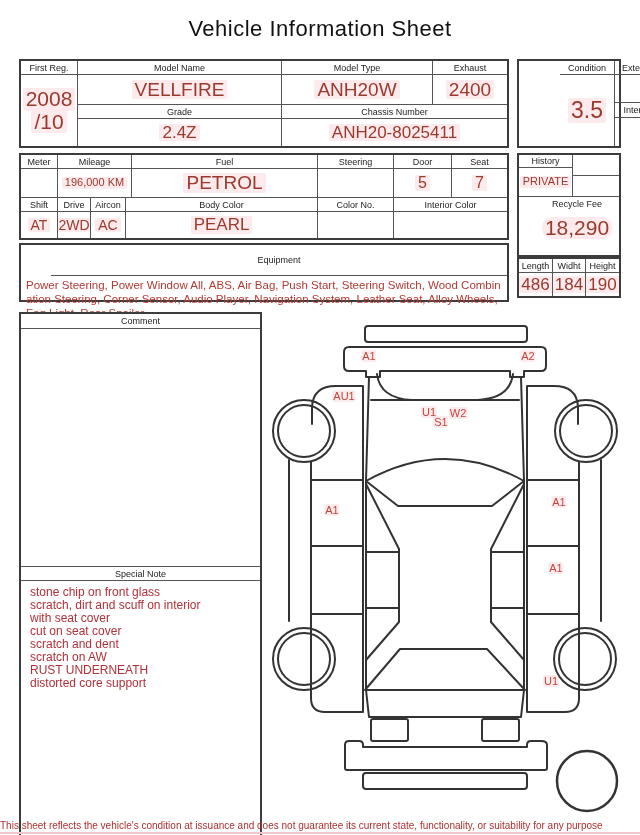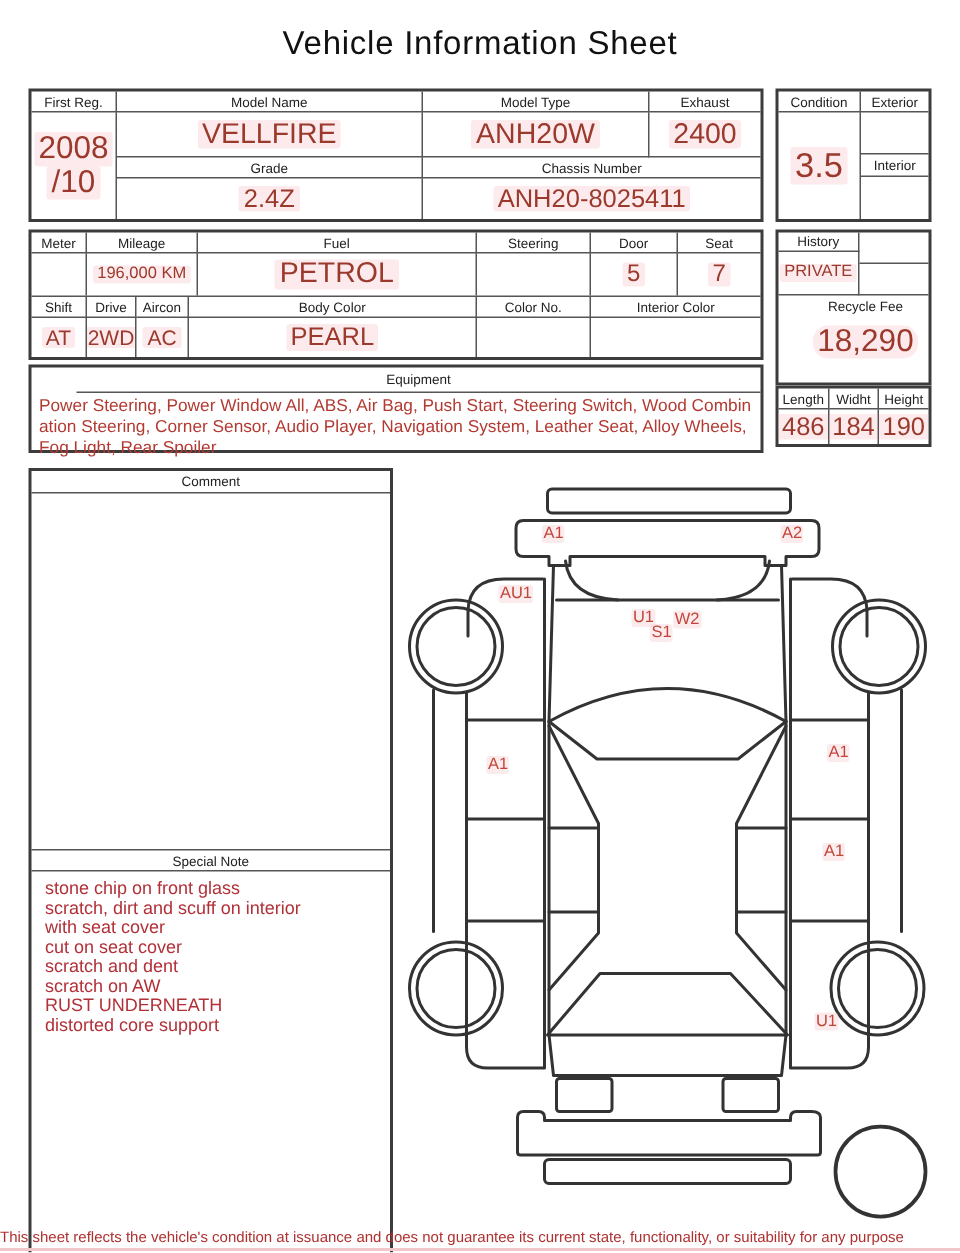--- a/index.html
+++ b/index.html
@@ -76,21 +76,21 @@
     <div class="cell hdr nr" style="grid-area:3/3/4/5;">Chassis Number</div>
     <div class="cell nb" style="grid-area:4/2;">
         <span class="rv v17">2.4Z</span>
       </div>
     <div class="cell nb nr" style="grid-area:4/3/5/5;">
         <span class="rv v17">ANH20-8025411</span>
       </div>
   </div>
 
   <div class="box grid" style="left:517px; top:59px; width:104px; height:89px;
-              grid-template-columns:55px 45px; grid-template-rows:14px 28px 15px 28px;">
+              grid-template-columns:55px 45px; grid-template-rows:14px 28px 15px 28px;padding-left:41px;">
     <div class="cell hdr" style="grid-area:1/1;">Condition</div>
     <div class="cell hdr nr" style="grid-area:1/2;">Exterior</div>
     <div class="cell nb" style="grid-area:2/1/5/2;">
         <span class="rv v23">3.5</span>
       </div>
     <div class="cell nr" style="grid-area:2/2;"></div>
     <div class="cell hdr nr" style="grid-area:3/2;">Interior</div>
     <div class="cell nb nr" style="grid-area:4/2;"></div>
   </div>
 
@@ -149,21 +149,21 @@
         <span class="rv v11">PRIVATE</span>
       </div>
     <div class="cell nr" style="grid-area:2/2;"></div>
     <div class="cell nb nr recycle-cell" style="grid-area:3/1/4/3;">
       <span class="hdr">Recycle Fee</span>
       <span class="rv v21">18,290</span>
     </div>
   </div>
 
   <div class="box" style="left:19px; top:243px; width:490px; height:59px;">
-    <div class="sec-hdr" style="height:17px;margin-left:30px;">Equipment</div>
+    <div class="sec-hdr" style="height:31px;margin-left:30px;">Equipment</div>
     <div class="equip-text">Power Steering, Power Window All, ABS, Air Bag, Push Start, Steering Switch, Wood Combination Steering, Corner Sensor, Audio Player, Navigation System, Leather Seat, Alloy Wheels, Fog Light, Rear Spoiler</div>
   </div>
 
   <div class="box grid" style="left:517px; top:257px; width:104px; height:41px;
               grid-template-columns:34px 33px 33px; grid-template-rows:14px 23px;">
     <div class="cell hdr" style="grid-area:1/1;">Length</div>
     <div class="cell hdr" style="grid-area:1/2;">Widht</div>
     <div class="cell hdr nr" style="grid-area:1/3;">Height</div>
     <div class="cell nb" style="grid-area:2/1;">
         <span class="rv v17">486</span>

